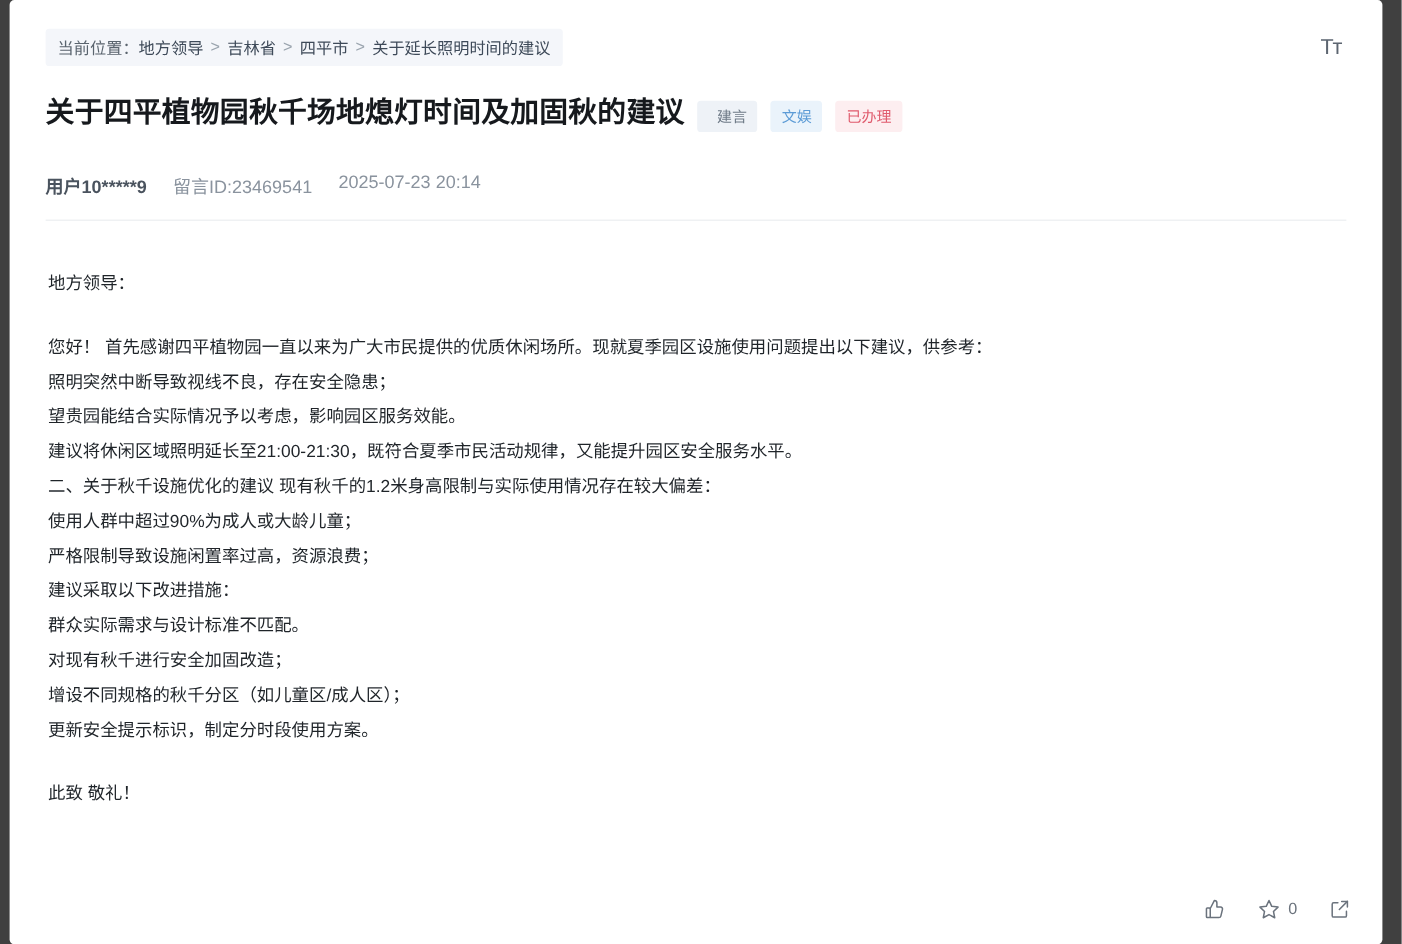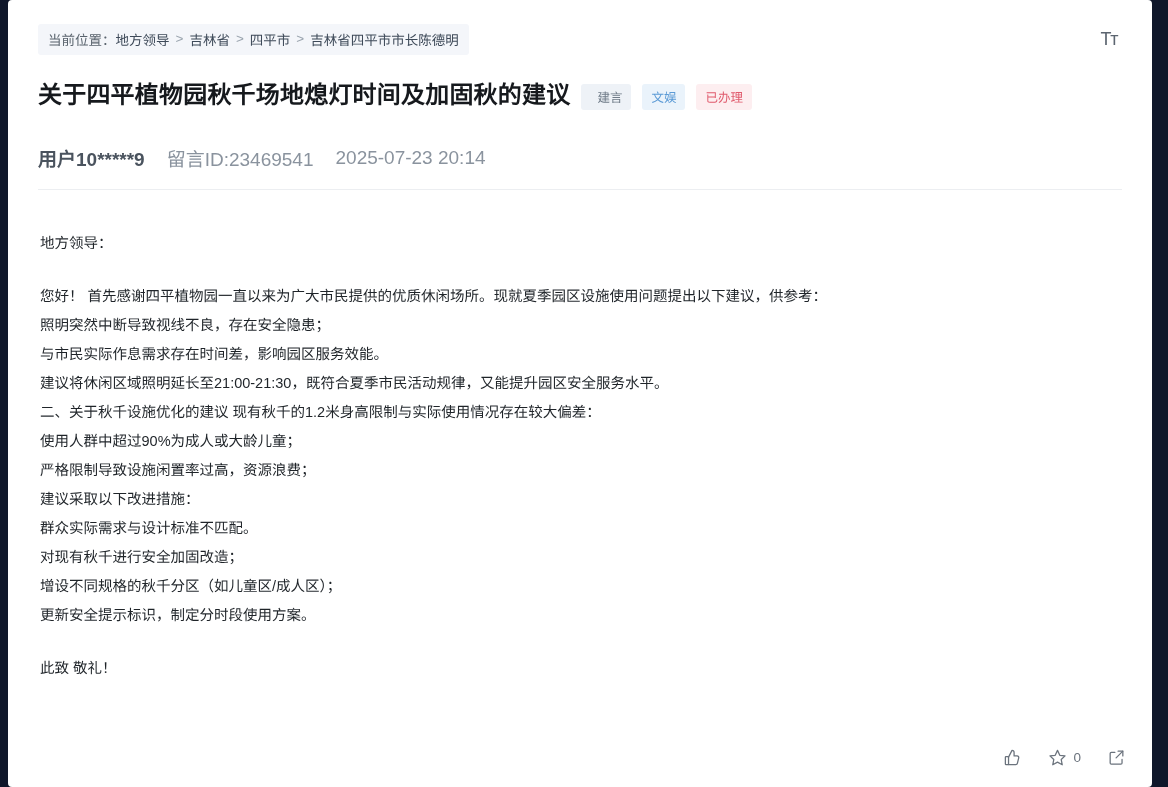--- a/index.html
+++ b/index.html
@@ -11,21 +11,21 @@
   }
   body {
     width: 1168px;
     height: 787px;
     overflow: hidden;
   }
   .page {
     position: relative;
     width: 1168px;
     height: 787px;
-    background: #0f172a;
+    background: #404040;
     padding: 0;
   }
   
   .sheet {
     position: absolute;
     left: 8px;
     top: 0;
     width: 1144px;
     height: 787px;
     background: #ffffff;
@@ -97,23 +97,23 @@
     top: 2px;
     white-space: nowrap;
   }
   .tag.type { background: #eef2f7; color: #6f7b88; padding-left: 16px; }
   .tag.cat  { background: #eaf3fb; color: #5c9bd6; }
   .tag.state{ background: #fdeef0; color: #e05c6e; }
 
   
   .meta-row {
     display: flex;
-    align-items: center;
+    align-items: flex-start;
     padding: 16px 30px 0 30px;
-    font-size: 19px;
+    font-size: 15px;
     color: #6a7480;
   }
   .meta-row .user { color: #4a535e; font-weight: bold; }
   .meta-row .mid, .meta-row .time { margin-left: 22px; color: #8a939e; }
 
   .divider {
     margin: 18px 30px 0 30px;
     border-top: 1px solid #eceef1;
   }
 
@@ -156,21 +156,21 @@
 
     <div class="crumb-row">
       <div class="crumb">
         <span class="lbl">当前位置：</span>
         <a href="#">地方领导</a>
         <span class="sep">&gt;</span>
         <a href="#">吉林省</a>
         <span class="sep">&gt;</span>
         <a href="#">四平市</a>
         <span class="sep">&gt;</span>
-        <span class="last">吉林省四平市市长陈德明</span>
+        <span class="last">关于延长照明时间的建议</span>
       </div>
       <div class="font-size-btn">Tᴛ</div>
     </div>
 
     <div class="title-row">
       <h1 class="title">关于四平植物园秋千场地熄灯时间及加固秋的建议</h1>
       <span class="tag type">建言</span>
       <span class="tag cat">文娱</span>
       <span class="tag state">已办理</span>
     </div>
@@ -180,21 +180,21 @@
       <span class="mid">留言ID:23469541</span>
       <span class="time">2025-07-23 20:14</span>
     </div>
 
     <div class="divider"></div>
 
     <div class="content">
       <p class="gap-small">地方领导：</p>
       <p class="gap-top">您好！ 首先感谢四平植物园一直以来为广大市民提供的优质休闲场所。现就夏季园区设施使用问题提出以下建议，供参考：</p>
       <p>照明突然中断导致视线不良，存在安全隐患；</p>
-      <p>与市民实际作息需求存在时间差，影响园区服务效能。</p>
+      <p>望贵园能结合实际情况予以考虑，影响园区服务效能。</p>
       <p>建议将休闲区域照明延长至21:00-21:30，既符合夏季市民活动规律，又能提升园区安全服务水平。</p>
       <p>二、关于秋千设施优化的建议 现有秋千的1.2米身高限制与实际使用情况存在较大偏差：</p>
       <p>使用人群中超过90%为成人或大龄儿童；</p>
       <p>严格限制导致设施闲置率过高，资源浪费；</p>
       <p>建议采取以下改进措施：</p>
       <p>群众实际需求与设计标准不匹配。</p>
       <p>对现有秋千进行安全加固改造；</p>
       <p>增设不同规格的秋千分区（如儿童区/成人区）；</p>
       <p>更新安全提示标识，制定分时段使用方案。</p>
       <p class="gap-top">此致 敬礼！</p>

